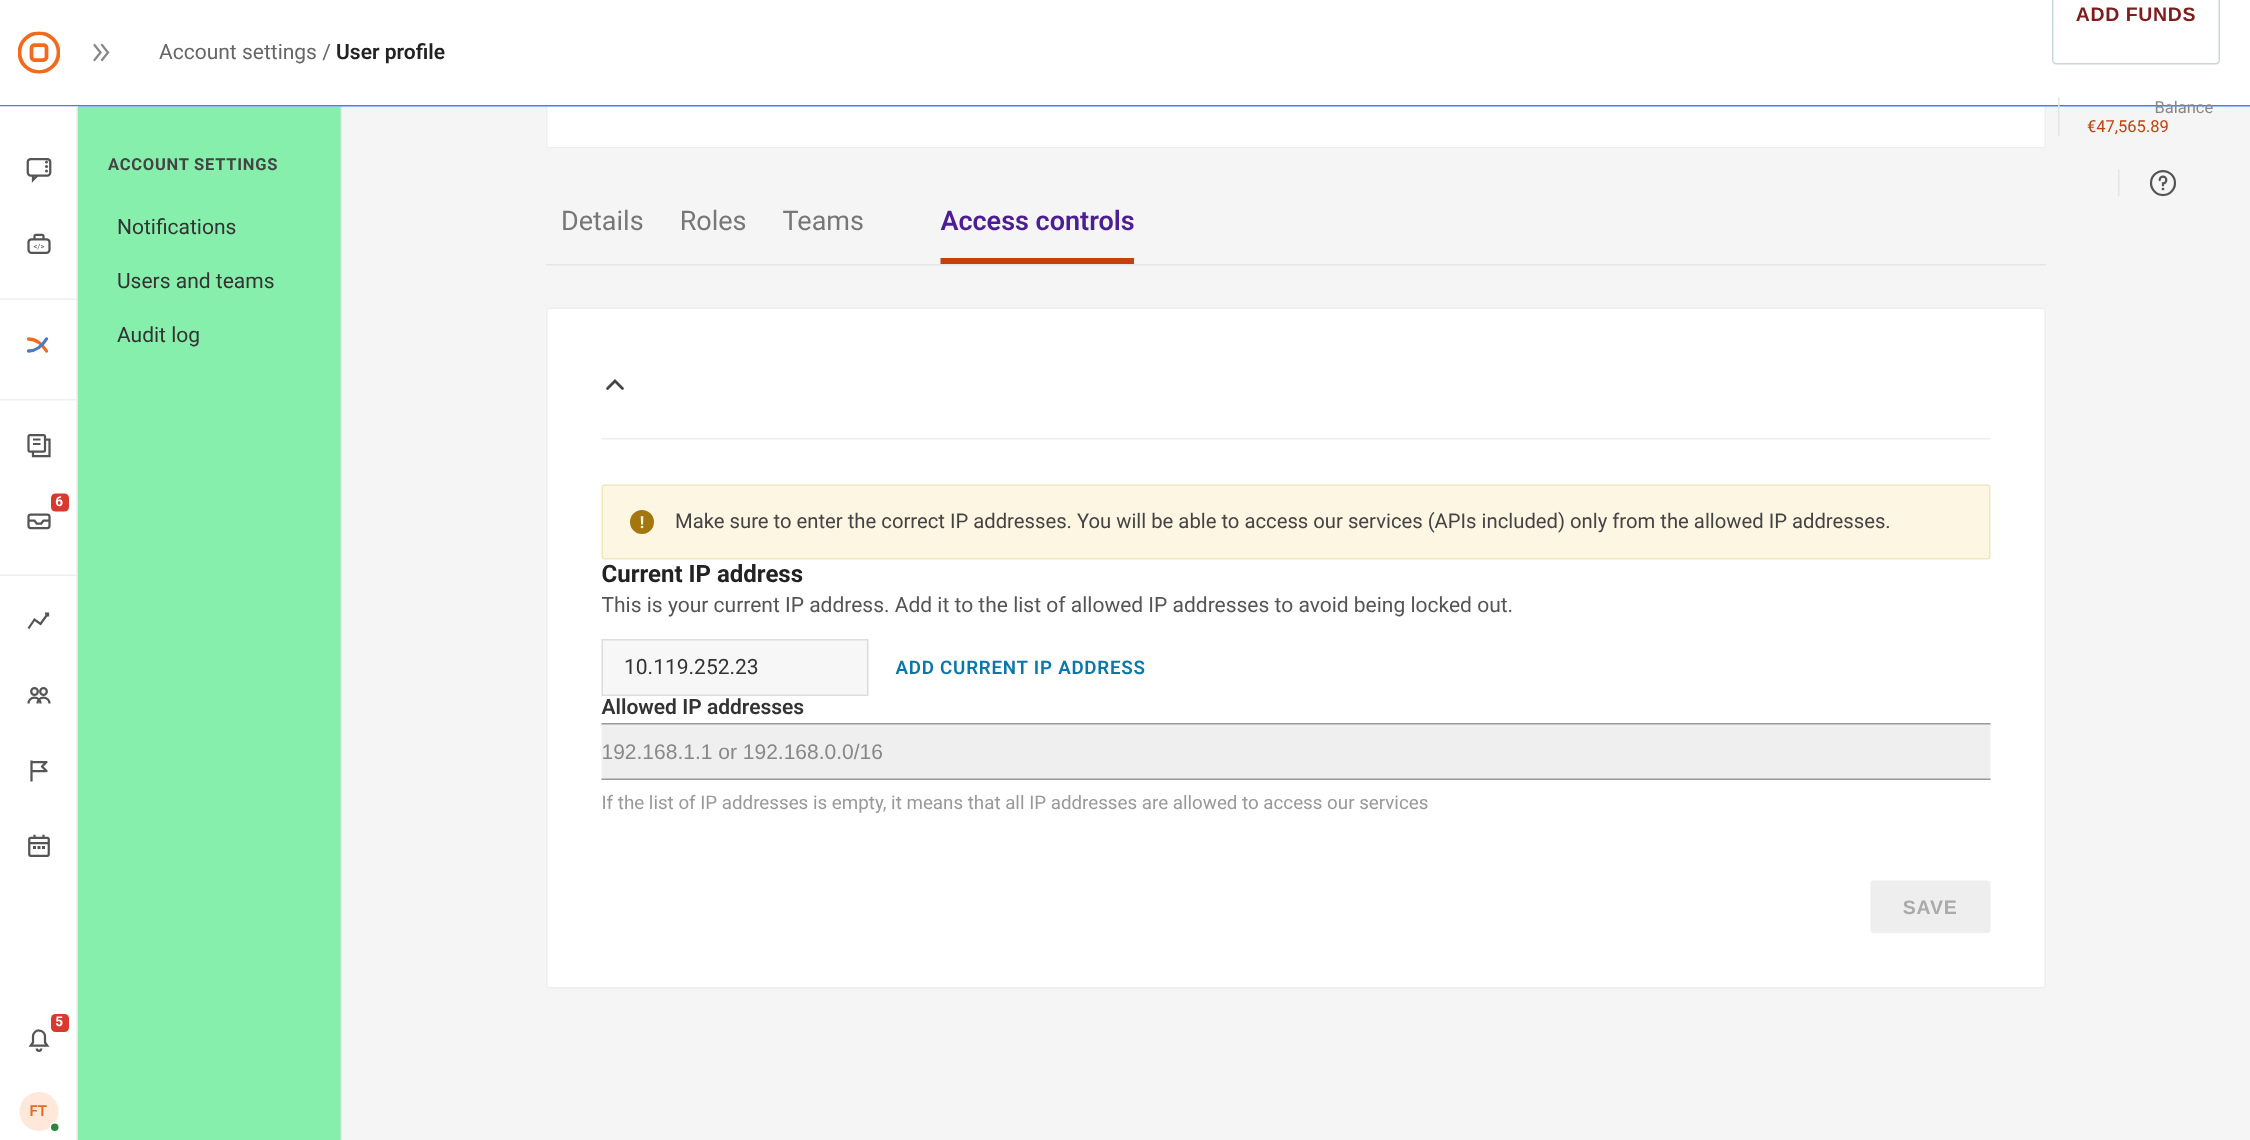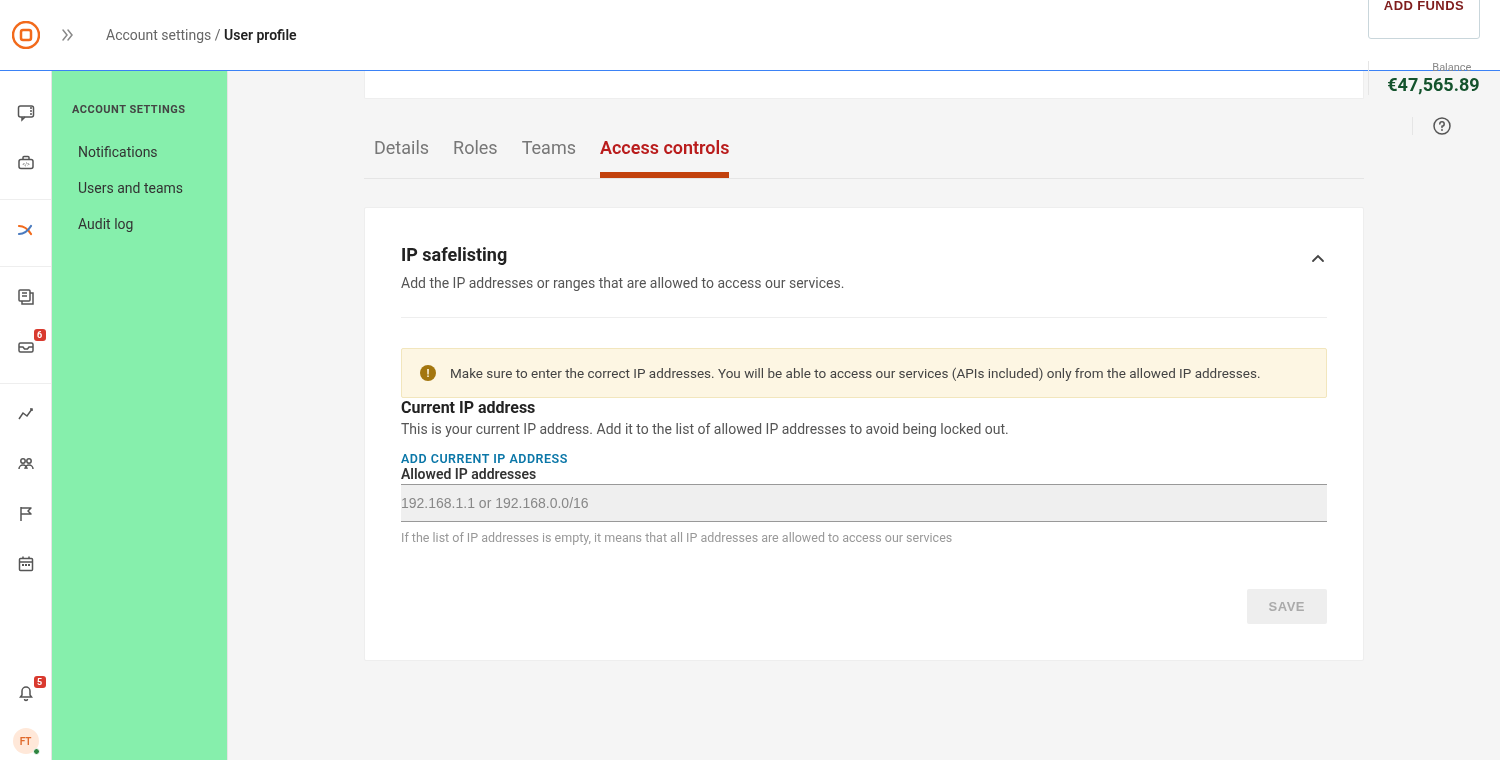--- a/index.html
+++ b/index.html
@@ -9,21 +9,21 @@
     .header { background: #fff; height: 71px; display: flex; align-items: center; padding: 0 20px 0 12px; border-bottom: 1px solid #3b82f6; position: relative; }
     .logo { width: 28px; height: 28px; border-radius: 50%; display: flex; align-items: center; justify-content: center; margin-right: 20px; }
     .chevrons { color: #666; margin-right: 30px; cursor: pointer; }
     .breadcrumb { font-size: 14px; color: #666; flex: 1; }
     .breadcrumb strong { color: #222; font-weight: 600; }
     .header-right { display: flex; align-items: center; gap: 22px; flex-direction: column; }
     .pricing-link { color: #0b77a8; font-size: 13px; font-weight: 600; letter-spacing: 0.4px; }
     .add-funds-btn { color: #7f1d1d; font-size: 13px; font-weight: 600; letter-spacing: 0.4px; border: 1px solid #c9d6db; padding: 25px 15px; border-radius: 3px; background: #fff; cursor: pointer; }
     .balance-block { display: flex; flex-direction: column; line-height: 1.2; padding-left: 18px; border-left: 1px solid #e5e5e5; margin-left: 0; }
     .balance-label { font-size: 11px; color: #888; padding-left: 45px; }
-    .balance-value { font-size: 18px; font-weight: 700; color: #14532d; }
+    .balance-value { font-size: 11px; font-weight: 400; color: #c2410c; }
     .help-icon { margin-left: 24px; cursor: pointer; color: #555; margin-right: 8px; padding-left: 20px; border-left: 1px solid #e5e5e5;}
     
     
     .layout { display: flex; height: calc(760px - 57px); }
     
     
     .iconrail { width: 52px; background: #fff; border-right: 1px solid #e5e5e5; display: flex; flex-direction: column; align-items: center; padding-top: 22px; gap: 10px; position: relative; }
     .rail-group { display: flex; flex-direction: column; align-items: center; gap: 10px; border-bottom: 1px solid #eee; padding-bottom: 16px; width: 100%; }
     .rail-group.noborder { border-bottom: none; }
     .rail-item { width: 40px; height: 40px; display: flex; align-items: center; justify-content: center; color: #555; cursor: pointer; position: relative; }
@@ -37,21 +37,21 @@
     .sidebar-header { font-size: 11px; font-weight: 700; letter-spacing: 0.5px; color: #444; padding: 0 20px 18px; }
     .sidebar-item { padding: 10px 26px; font-size: 14px; color: #333; cursor: pointer; }
     
     
     .main { flex: 1; overflow-y: auto; padding: 0 0 40px; }
     
     .empty-card { background: #fff; height: 28px; margin: 0 auto; width: 1000px; border: 1px solid #eee; border-top: none; border-radius: 0 0 2px 2px;}
     
     .tabs { display: flex; width: 1000px; margin: 38px auto 0; border-bottom: 1px solid #e5e5e5; gap: 24px; padding: 0 10px; }
     .tab { padding: 0 0 14px; font-size: 18px; color: #777; cursor: pointer; border-bottom: 2px solid transparent; }
-    .tab.active { color: #b91c1c; font-weight: 600; border-bottom: 6px solid #c2410c; }
+    .tab.active { color: #4c1d95; font-weight: 600; border-bottom: 4px solid #c2410c; margin-left: 27px; }
     
     .card { background: #fff; width: 1000px; margin: 28px auto 0; border: 1px solid #eee; padding: 36px; border-radius: 2px; }
     .card-header { display: flex; justify-content: space-between; align-items: flex-start; }
     .section-title { font-size: 18px; font-weight: 700; color: #222; margin-bottom: 10px; }
     .section-desc { font-size: 14px; color: #555; }
     .collapse-chevron { color: #444; cursor: pointer; margin-top: 6px; }
     .card-divider { border: none; border-top: 1px solid #eee; margin: 26px 0 30px; }
     
     .alert { background: #fdf6e3; border: 1px solid #f2e6bd; padding: 16px 18px; display: flex; gap: 14px; align-items: center; border-radius: 2px; font-size: 13.5px; color: #444; }
     .alert-icon { width: 16px; height: 16px; background: #a3760f; border-radius: 50%; color: #fdf6e3; display: flex; align-items: center; justify-content: center; font-size: 11px; font-weight: 700; flex-shrink: 0; }
@@ -210,41 +210,38 @@
 
     <div class="tabs">
       <div class="tab">Details</div>
       <div class="tab">Roles</div>
       <div class="tab">Teams</div>
       <div class="tab active">Access controls</div>
     </div>
 
     <div class="card">
       <div class="card-header">
-        <div>
-          <div class="section-title">IP safelisting</div>
-          <div class="section-desc">Add the IP addresses or ranges that are allowed to access our services.</div>
-        </div>
         <div class="collapse-chevron">
           <svg width="18" height="18" viewBox="0 0 18 18">
               <path d="M4 11 L9 6 L14 11" fill="none" stroke="#444" stroke-width="1.8" stroke-linecap="round"></path>
             </svg>
         </div>
       </div>
       <hr class="card-divider">
 
       <div class="alert">
         <div class="alert-icon">!</div>
         <div>Make sure to enter the correct IP addresses. You will be able to access our services (APIs included) only from the allowed IP addresses.</div>
       </div>
 
       <div class="subsection">
         <div class="sub-title">Current IP address</div>
         <div class="sub-desc">This is your current IP address. Add it to the list of allowed IP addresses to avoid being locked out.</div>
         <div class="ip-row">
+          <div class="ip-display">10.119.252.23</div>
           <a class="add-ip-link">ADD CURRENT IP ADDRESS</a>
         </div>
       </div>
 
       <div class="subsection">
         <div class="allowed-label">Allowed IP addresses</div>
         <input class="allowed-input" placeholder="192.168.1.1 or 192.168.0.0/16" style="">
         <div class="helper-text">If the list of IP addresses is empty, it means that all IP addresses are allowed to access our services</div>
       </div>
 

